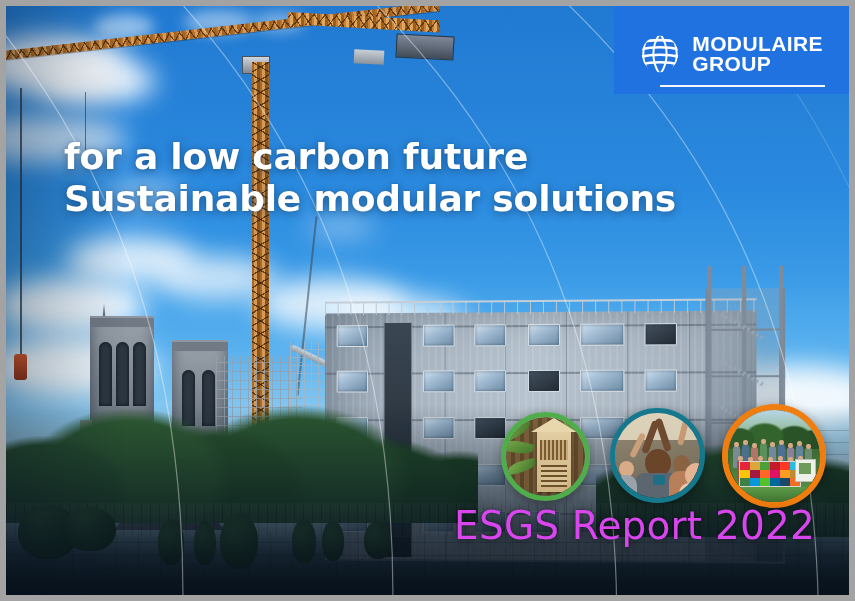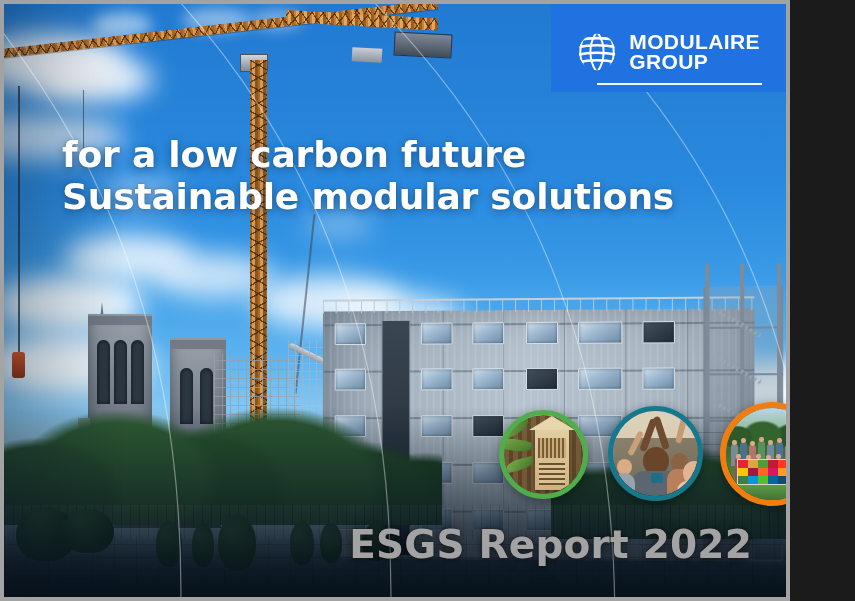--- a/index.html
+++ b/index.html
@@ -1,24 +1,24 @@
 <!DOCTYPE html>
 <html><head>
 <meta charset="utf-8">
 <title>ESGS Report 2022 Cover</title>
 <style>
   html,body{margin:0;padding:0;background:#1b1b1b;}
   body{font-family:"Liberation Sans",sans-serif;}
 
   #cover{
     position:relative;
-    width:790px;height:601px;
+    width:855px;height:601px;
     overflow:hidden;
     background:#0c1a2a;
-    border:4px solid #a3a3a3;
+    border:6px solid #a3a3a3;
     box-sizing:border-box;
   }
 
   
   .sky{
     position:absolute;inset:0;
     background:
       linear-gradient(180deg,
         #2f8fe0 0%,
         #2f92e3 12%,
@@ -302,24 +302,24 @@
     font-weight:700;
     font-size:36px;
     line-height:1.18;
     letter-spacing:-.2px;
     text-shadow:0 2px 9px rgba(14,44,80,.48), 0 0 2px rgba(20,50,90,.3);
   }
   .headline .ln{display:block;}
 
   
   .report-title{
-    position:absolute;right:34px;bottom:30px;
-    color:#a3a3a3;
+    position:absolute;right:34px;bottom:47px;
+    color:#d946ef;
     font-family:"DejaVu Sans","Liberation Sans",sans-serif;
-    font-weight:700;font-size:39px;letter-spacing:.2px;
+    font-weight:400;font-size:39px;letter-spacing:.2px;
     text-shadow:0 2px 12px rgba(0,0,0,.55), 0 0 3px rgba(0,0,0,.4);
   }
 
   
   .badge{
     position:absolute;border-radius:50%;overflow:hidden;
     box-shadow:0 3px 11px rgba(0,0,0,.38);
   }
   .badge .inner{position:absolute;inset:0;border-radius:50%;overflow:hidden;}
 

